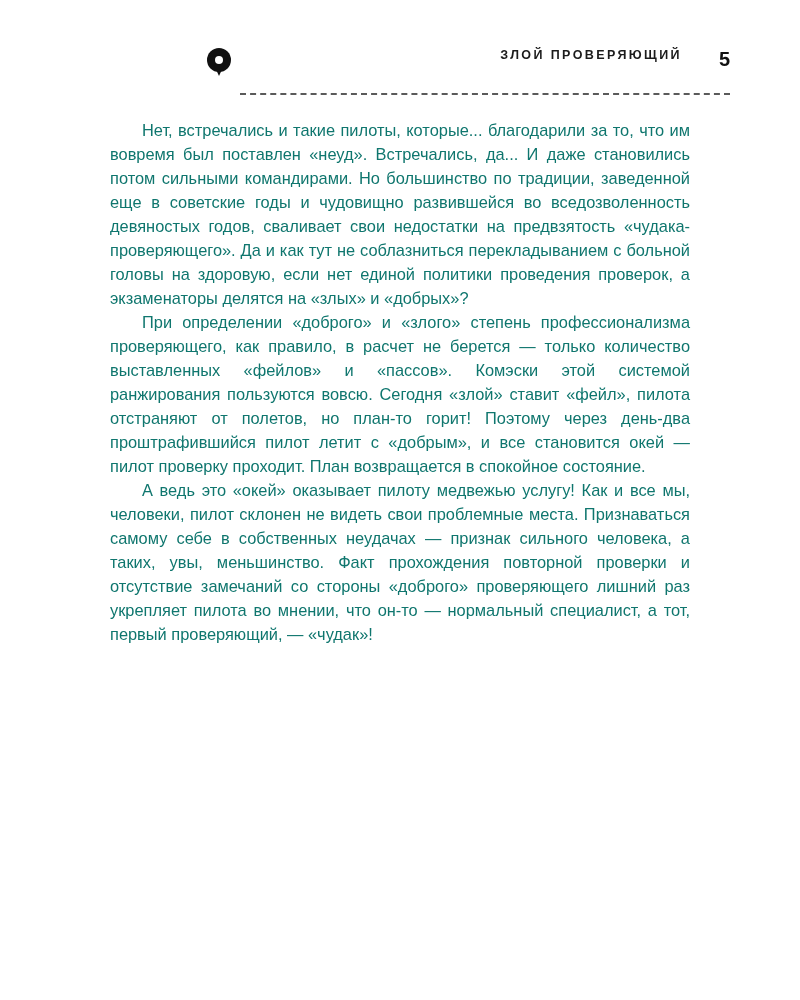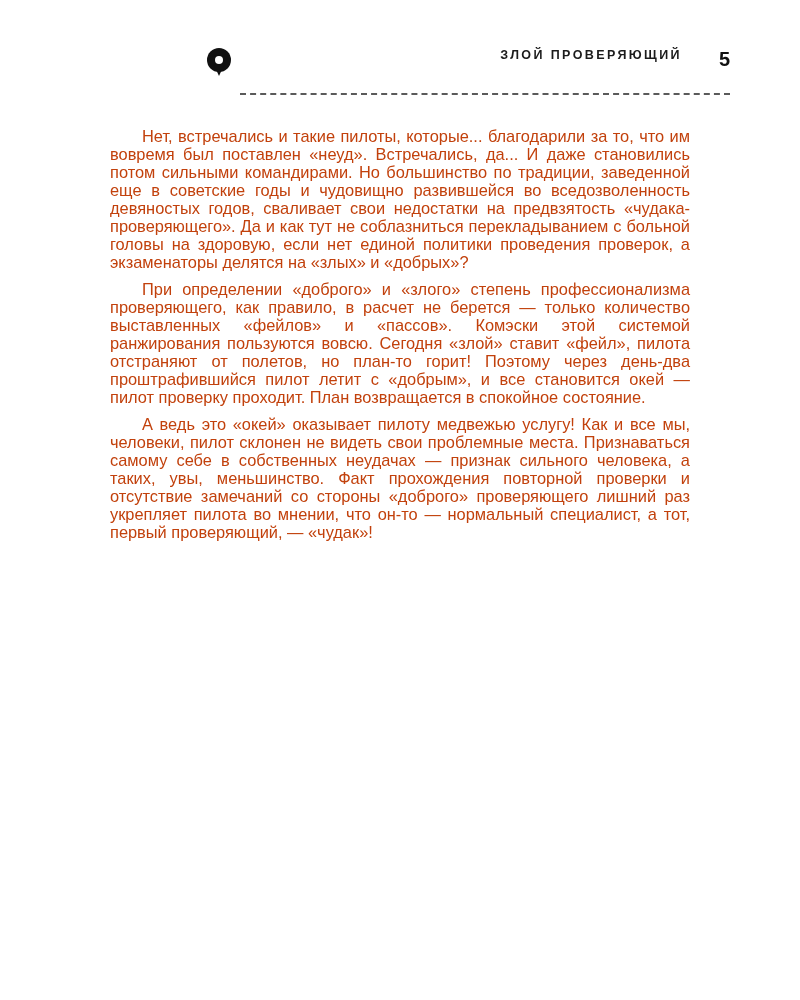--- a/index.html
+++ b/index.html
@@ -97,27 +97,27 @@
     border-top: 2px dashed #5a5a5a;
   }
   
   .content {
     position: absolute;
     left: 110px;
     top: 118px;
     width: 580px;
   }
   p.para {
-    margin: 9px 0 0 0;
+    margin: 0 0 0 0;
     font-size: 16.4px;
-    line-height: 18px;
+    line-height: 24px;
     text-align: justify;
     text-indent: 32px;
     font-family: "Liberation Sans", sans-serif;
-    color: #c2410c;
+    color: #0f766e;
     hyphens: manual;
   }
 </style>
 </head>
 <body>
 
 <div class="page">
 
   <div class="header">
     <div class="header-row">

